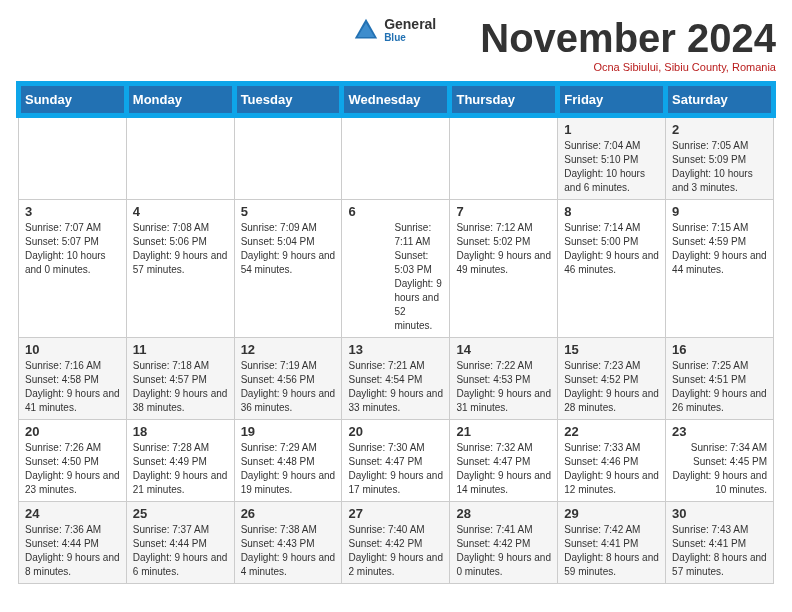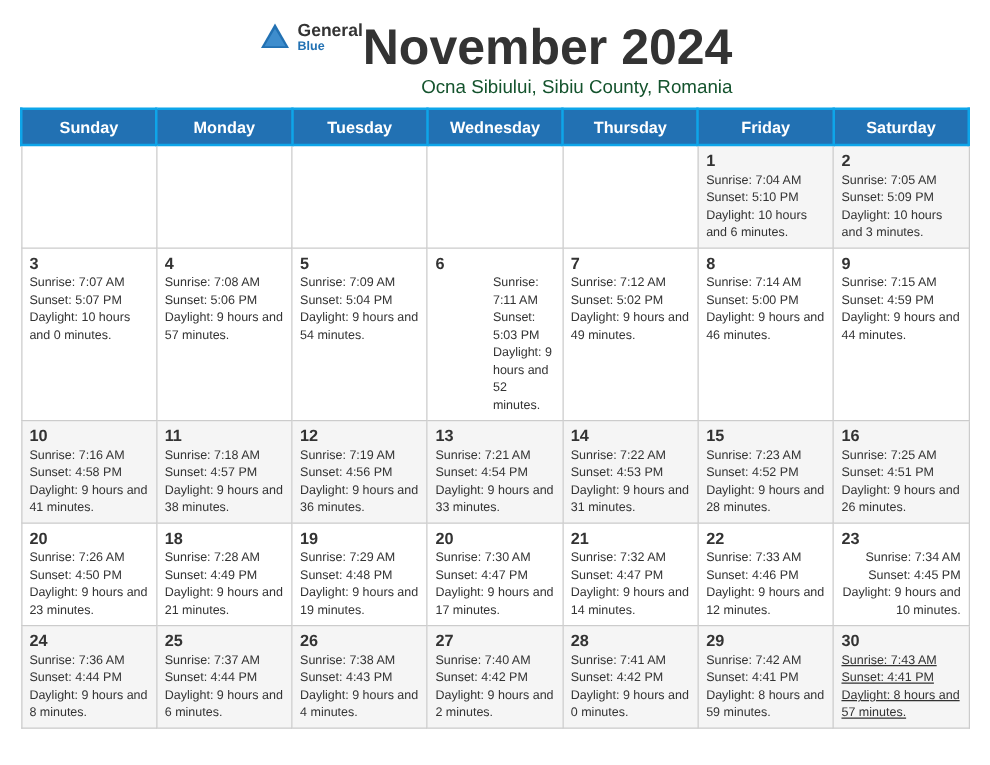--- a/index.html
+++ b/index.html
@@ -6,22 +6,23 @@
     body {
       font-family: Arial, sans-serif;
       background: #fff;
       width: 792px;
       min-height: 612px;
       padding: 16px;
     }
     .header-area {
       display: flex;
       align-items: flex-start;
-      justify-content: center;
+      justify-content: flex-end;
       margin-bottom: 8px;
+      gap: 44px;
     }
     .logo {
       display: flex;
       align-items: center;
       gap: 4px;
     }
     .logo-text {
       display: flex;
       flex-direction: column;
       line-height: 1.1;
@@ -42,36 +43,36 @@
     }
     .title-area {
       text-align: right;
     }
     .month-title {
       font-size: 40px;
       font-weight: bold;
       color: #333;
     }
     .location-title {
-      font-size: 15px;
-      color: #14532d;
+      font-size: 11px;
+      color: #b91c1c;
     }
     .calendar {
       width: 100%;
       border-collapse: collapse;
       border: 1px solid #ccc;
     }
     .calendar th {
       background-color: #2271b3;
       color: #fff;
       font-size: 13px;
       font-weight: bold;
       padding: 6px 4px;
-      text-align: center;
-      border: 2px solid #0ea5e9;
+      text-align: left;
+      border: 5px solid #0ea5e9;
     }
     .calendar td {
       vertical-align: top;
       border: 1px solid #ccc;
       padding: 4px 6px;
       width: 108px;
       min-height: 70px;
       font-size: 10.5px;
       color: #333;
       background: #fff;
@@ -314,19 +315,19 @@
 Daylight: 9 hours and 0 minutes.</div>
         </td>
         <td>
           <span class="day-num">29</span>
           <div class="day-info" style="white-space: pre-line;">Sunrise: 7:42 AM
 Sunset: 4:41 PM
 Daylight: 8 hours and 59 minutes.</div>
         </td>
         <td>
           <span class="day-num">30</span>
-          <div class="day-info" style="white-space: pre-line; text-decoration: underline;">Sunrise: 7:43 AM
+          <div class="day-info" style="white-space: pre-line;">Sunrise: 7:43 AM
 Sunset: 4:41 PM
 Daylight: 8 hours and 57 minutes.</div>
         </td>
       </tr>
     </tbody>
 </table>
 
 </body></html>

